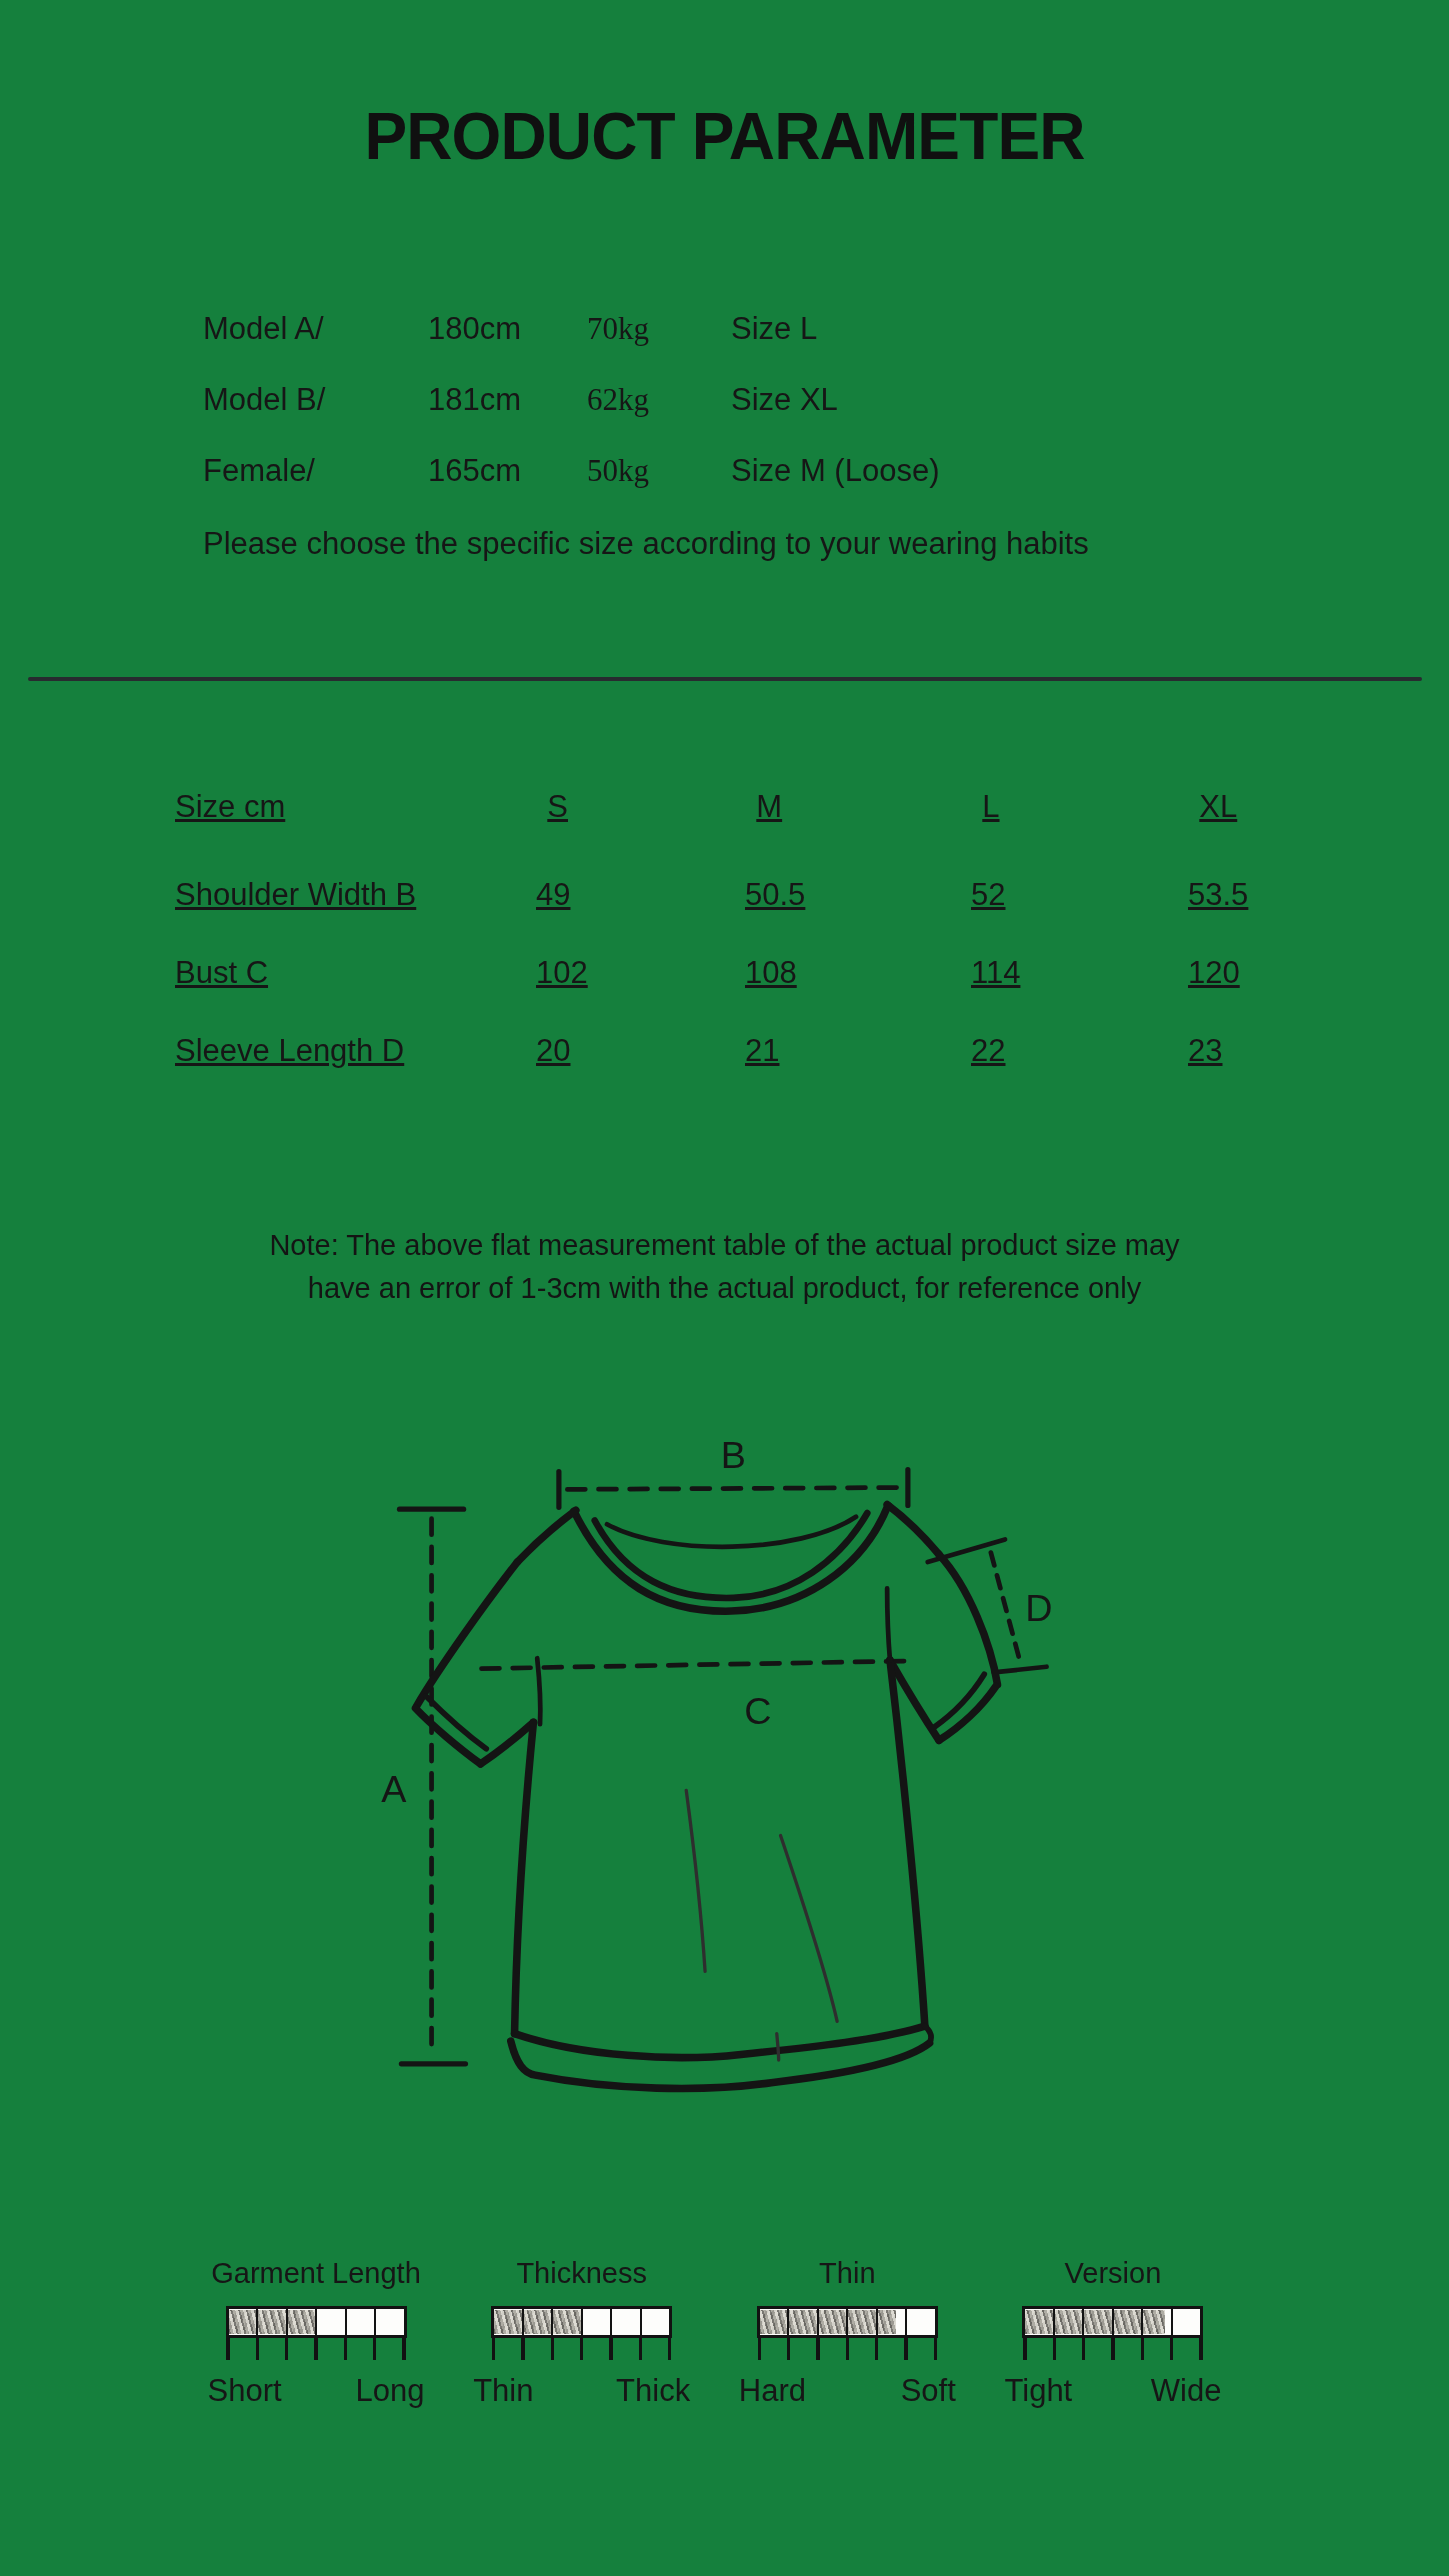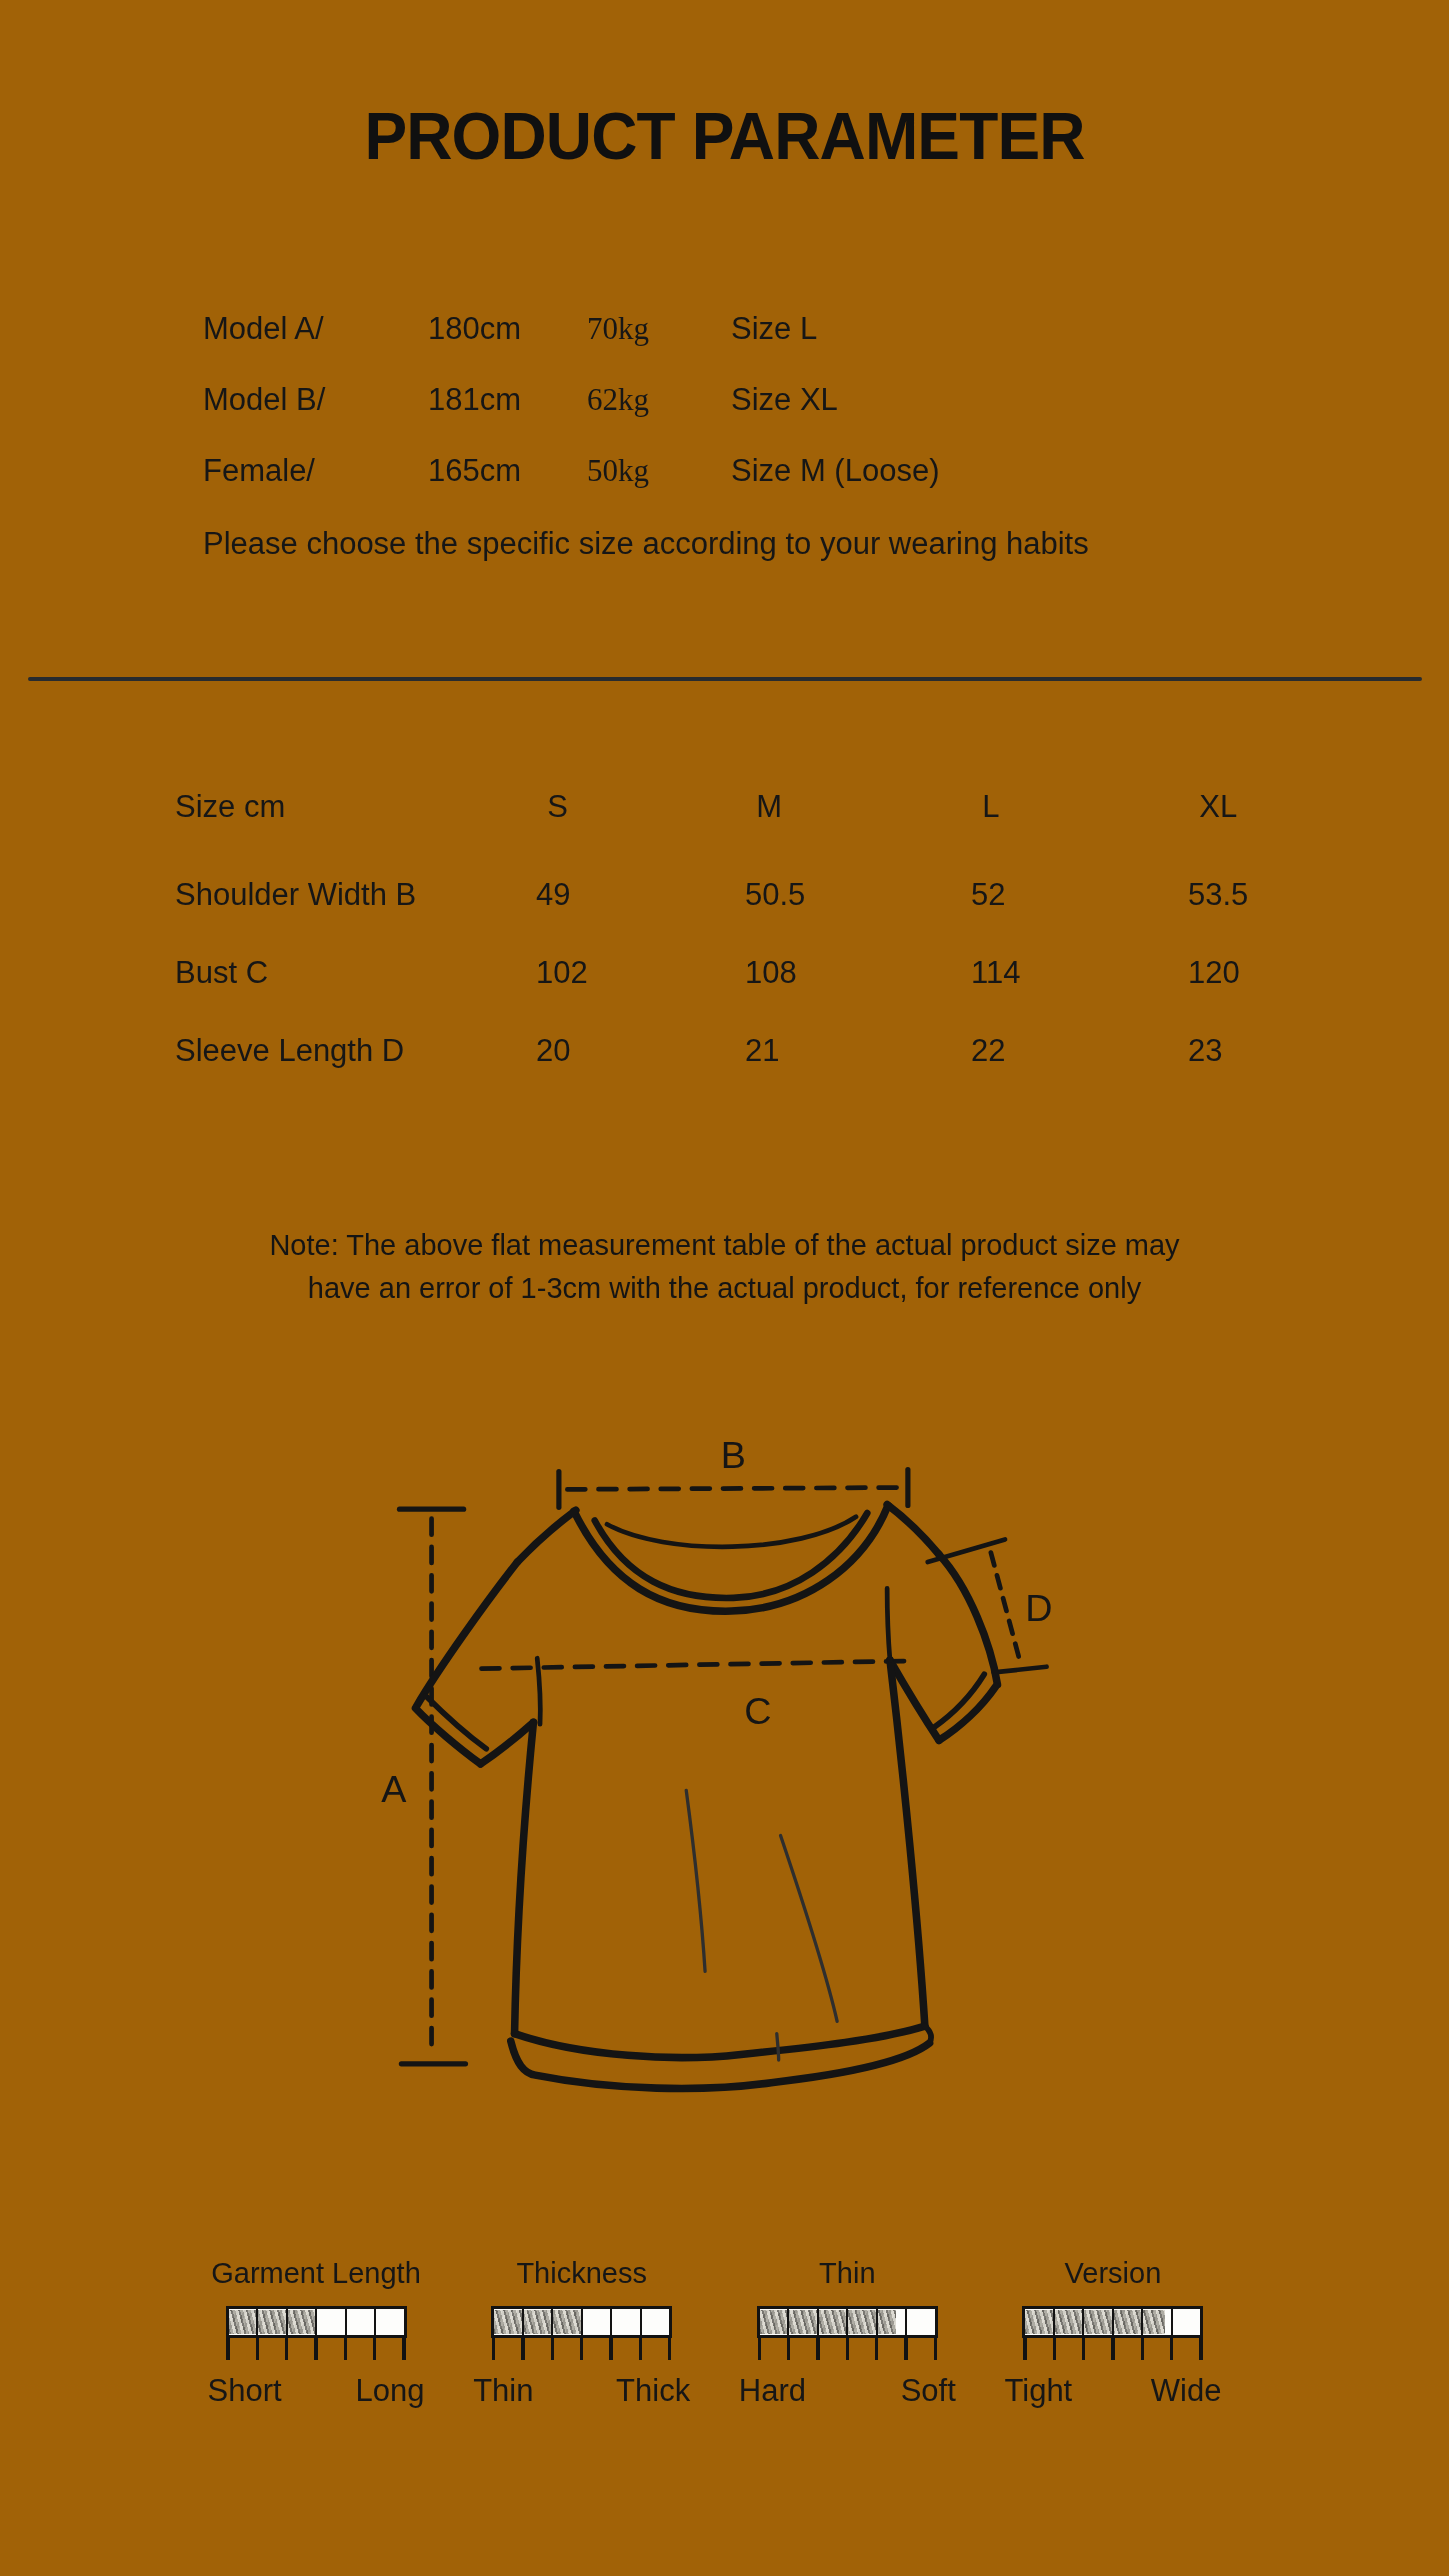--- a/index.html
+++ b/index.html
@@ -1,18 +1,18 @@
 <!DOCTYPE html>
 <html style="font-size:15px"><head>
 <meta charset="utf-8">
 <style>
   html,body{margin:0;padding:0;background:#e9e9e9;}
   .page{
     position:relative;width:1449px;height:2576px;margin:0 auto;
-    background:#a16207;color:#161616;overflow:hidden;
+    background:#15803d;color:#161616;overflow:hidden;
     font-family:"Liberation Sans","DejaVu Sans",sans-serif;
   }
   
   .page-title{
     position:absolute;top:98px;left:0;right:0;margin:0;
     text-align:center;font-size:66px;font-weight:700;letter-spacing:-0.9px;
     color:#101010;transform:scaleX(.97);transform-origin:center;
   }
   
   .models{position:absolute;left:203px;top:311px;width:1113px;font-size:31px;}
@@ -20,21 +20,21 @@
   .model-row span{position:absolute;top:0;white-space:nowrap;}
   .m-label{left:0;}
   .m-height{left:225px;}
   .m-weight{left:384px;font-family:Liberation Serif, serif;}
   .m-size{left:528px;}
   .advice{margin:0;padding-top:1.9px;font-size:31px;white-space:nowrap;}
   
   .divider{position:absolute;left:28px;top:677px;width:1394px;height:3.8px;background:#272b2f;border-radius:1.9px;}
   
   .size-table{position:absolute;left:175px;top:783px;width:1189px;font-size:31px;}
-  .t-grid{display:grid;grid-template-columns:361px 209px 226px 217px 1fr;align-items:center;}
+  .t-grid{display:grid;grid-template-columns:361px 209px 226px 217px 1fr;align-items:center;text-decoration:underline;}
   .t-head{height:47px;margin-bottom:26.4px;}
   .t-head .t-cell{padding-left:11.3px;}
   .t-head .t-label{padding-left:0;}
   .t-row{height:78px;}
   .t-cell,.t-label{white-space:nowrap;}
   
   .note{position:absolute;top:1224px;left:0;right:0;margin:0;text-align:center;
         font-size:29px;line-height:43px;color:#141414;}
   
   .diagram{position:absolute;left:373px;top:1413px;}

